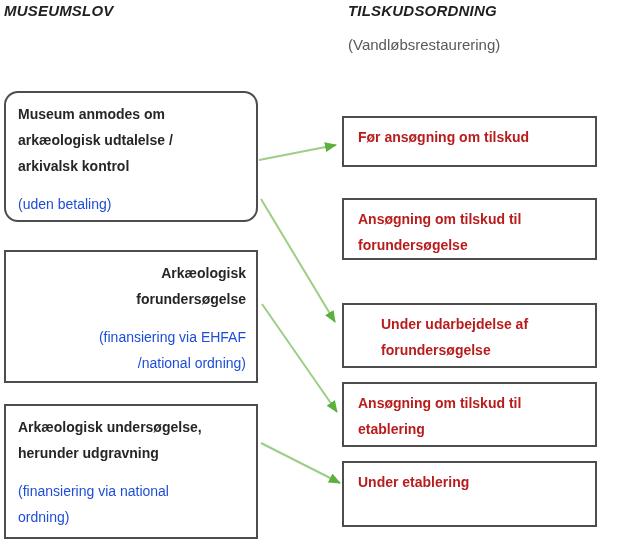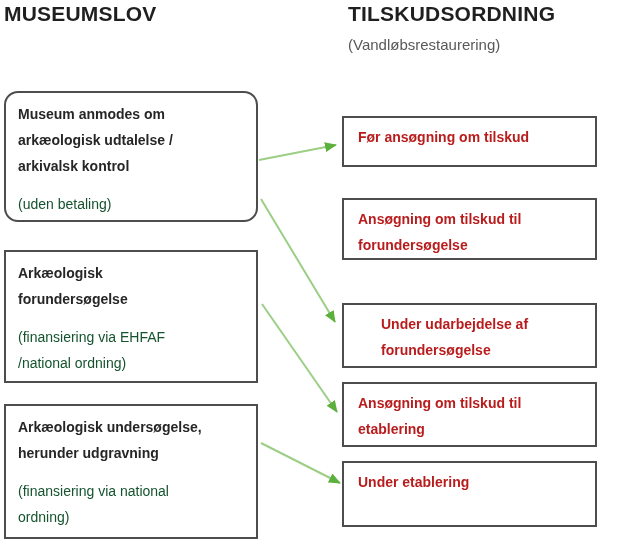--- a/index.html
+++ b/index.html
@@ -10,25 +10,26 @@
   .canvas {
     position: relative;
     width: 620px;
     height: 544px;
     background: #ffffff;
     font-family: "Liberation Sans", sans-serif;
     overflow: hidden;
   }
   .col-header {
     position: absolute;
-    font-size: 21px;
+    font-size: 15px;
     font-weight: 700;
     color: #1f1f1f;
     letter-spacing: 0.2px;
     white-space: nowrap;
+    font-style: italic;
   }
   .col-header.left  { left: 4px;  top: 2px; }
   .col-header.right { left: 348px; top: 2px; }
   .col-subtitle {
     position: absolute;
     left: 348px;
     top: 36px;
     font-size: 15px;
     color: #595959;
     white-space: nowrap;
@@ -36,41 +37,41 @@
   .box {
     position: absolute;
     box-sizing: border-box;
     border: 2px solid #4d4d4d;
     background: #ffffff;
   }
   .lbox { left: 4px; width: 254px; padding: 8px 10px 0 12px; }
   .rbox { left: 342px; width: 255px; padding: 6px 10px 0 14px; }
 
   .b-l1 { top: 91px;  height: 131px; border-radius: 14px; }
-  .b-l2 { top: 250px; height: 133px; }
+  .b-l2 { top: 250px; height: 133px; text-align: right; }
   .b-l3 { top: 404px; height: 135px; }
 
   .b-r1 { top: 116px; height: 51px; }
   .b-r2 { top: 198px; height: 62px; }
   .b-r3 { top: 303px; height: 65px; padding-left: 37px; }
   .b-r4 { top: 382px; height: 65px; }
   .b-r5 { top: 461px; height: 66px; }
 
   .box-title {
     font-size: 14px;
     font-weight: 700;
     line-height: 26px;
     color: #262626;
     white-space: pre-line;
   }
   .box-note {
     margin-top: 12px;
     font-size: 14px;
     line-height: 26px;
-    color: #14532d;
+    color: #1d4ed8;
     white-space: pre-line;
   }
   .rbox-label {
     font-size: 14px;
     font-weight: 700;
     line-height: 26px;
     color: #b91c1c;
     white-space: pre-line;
   }
   .arrow-layer {

